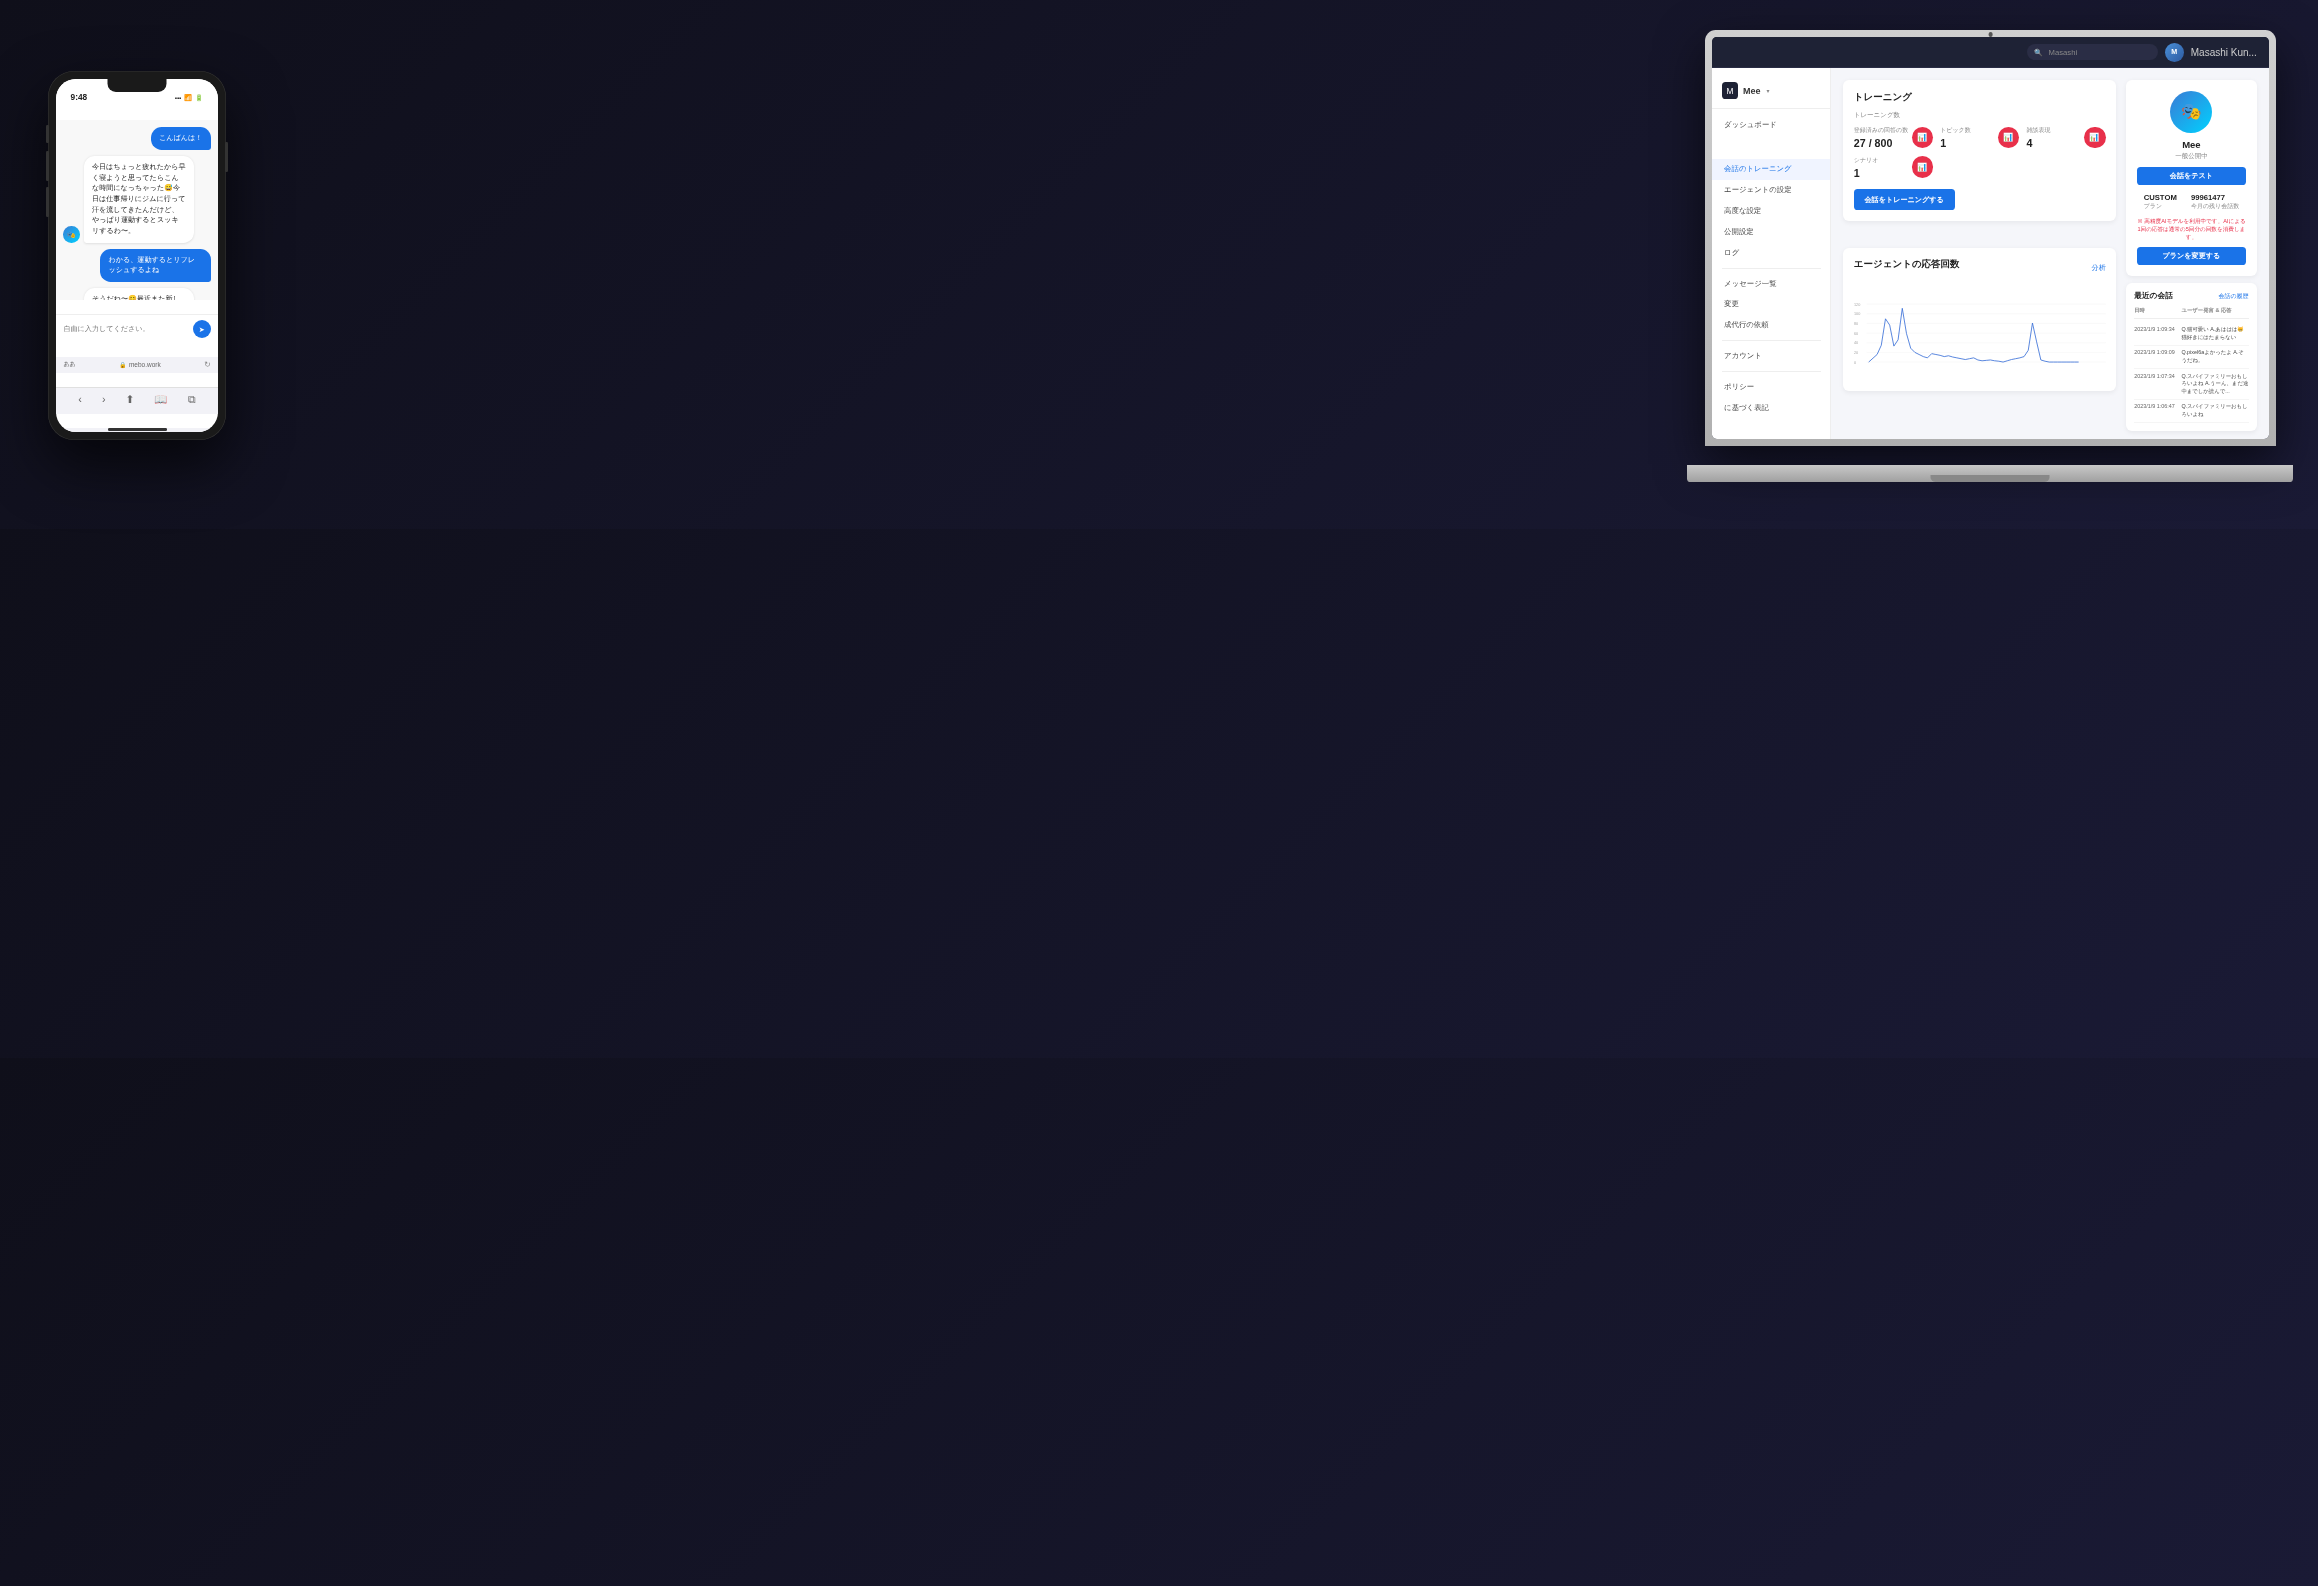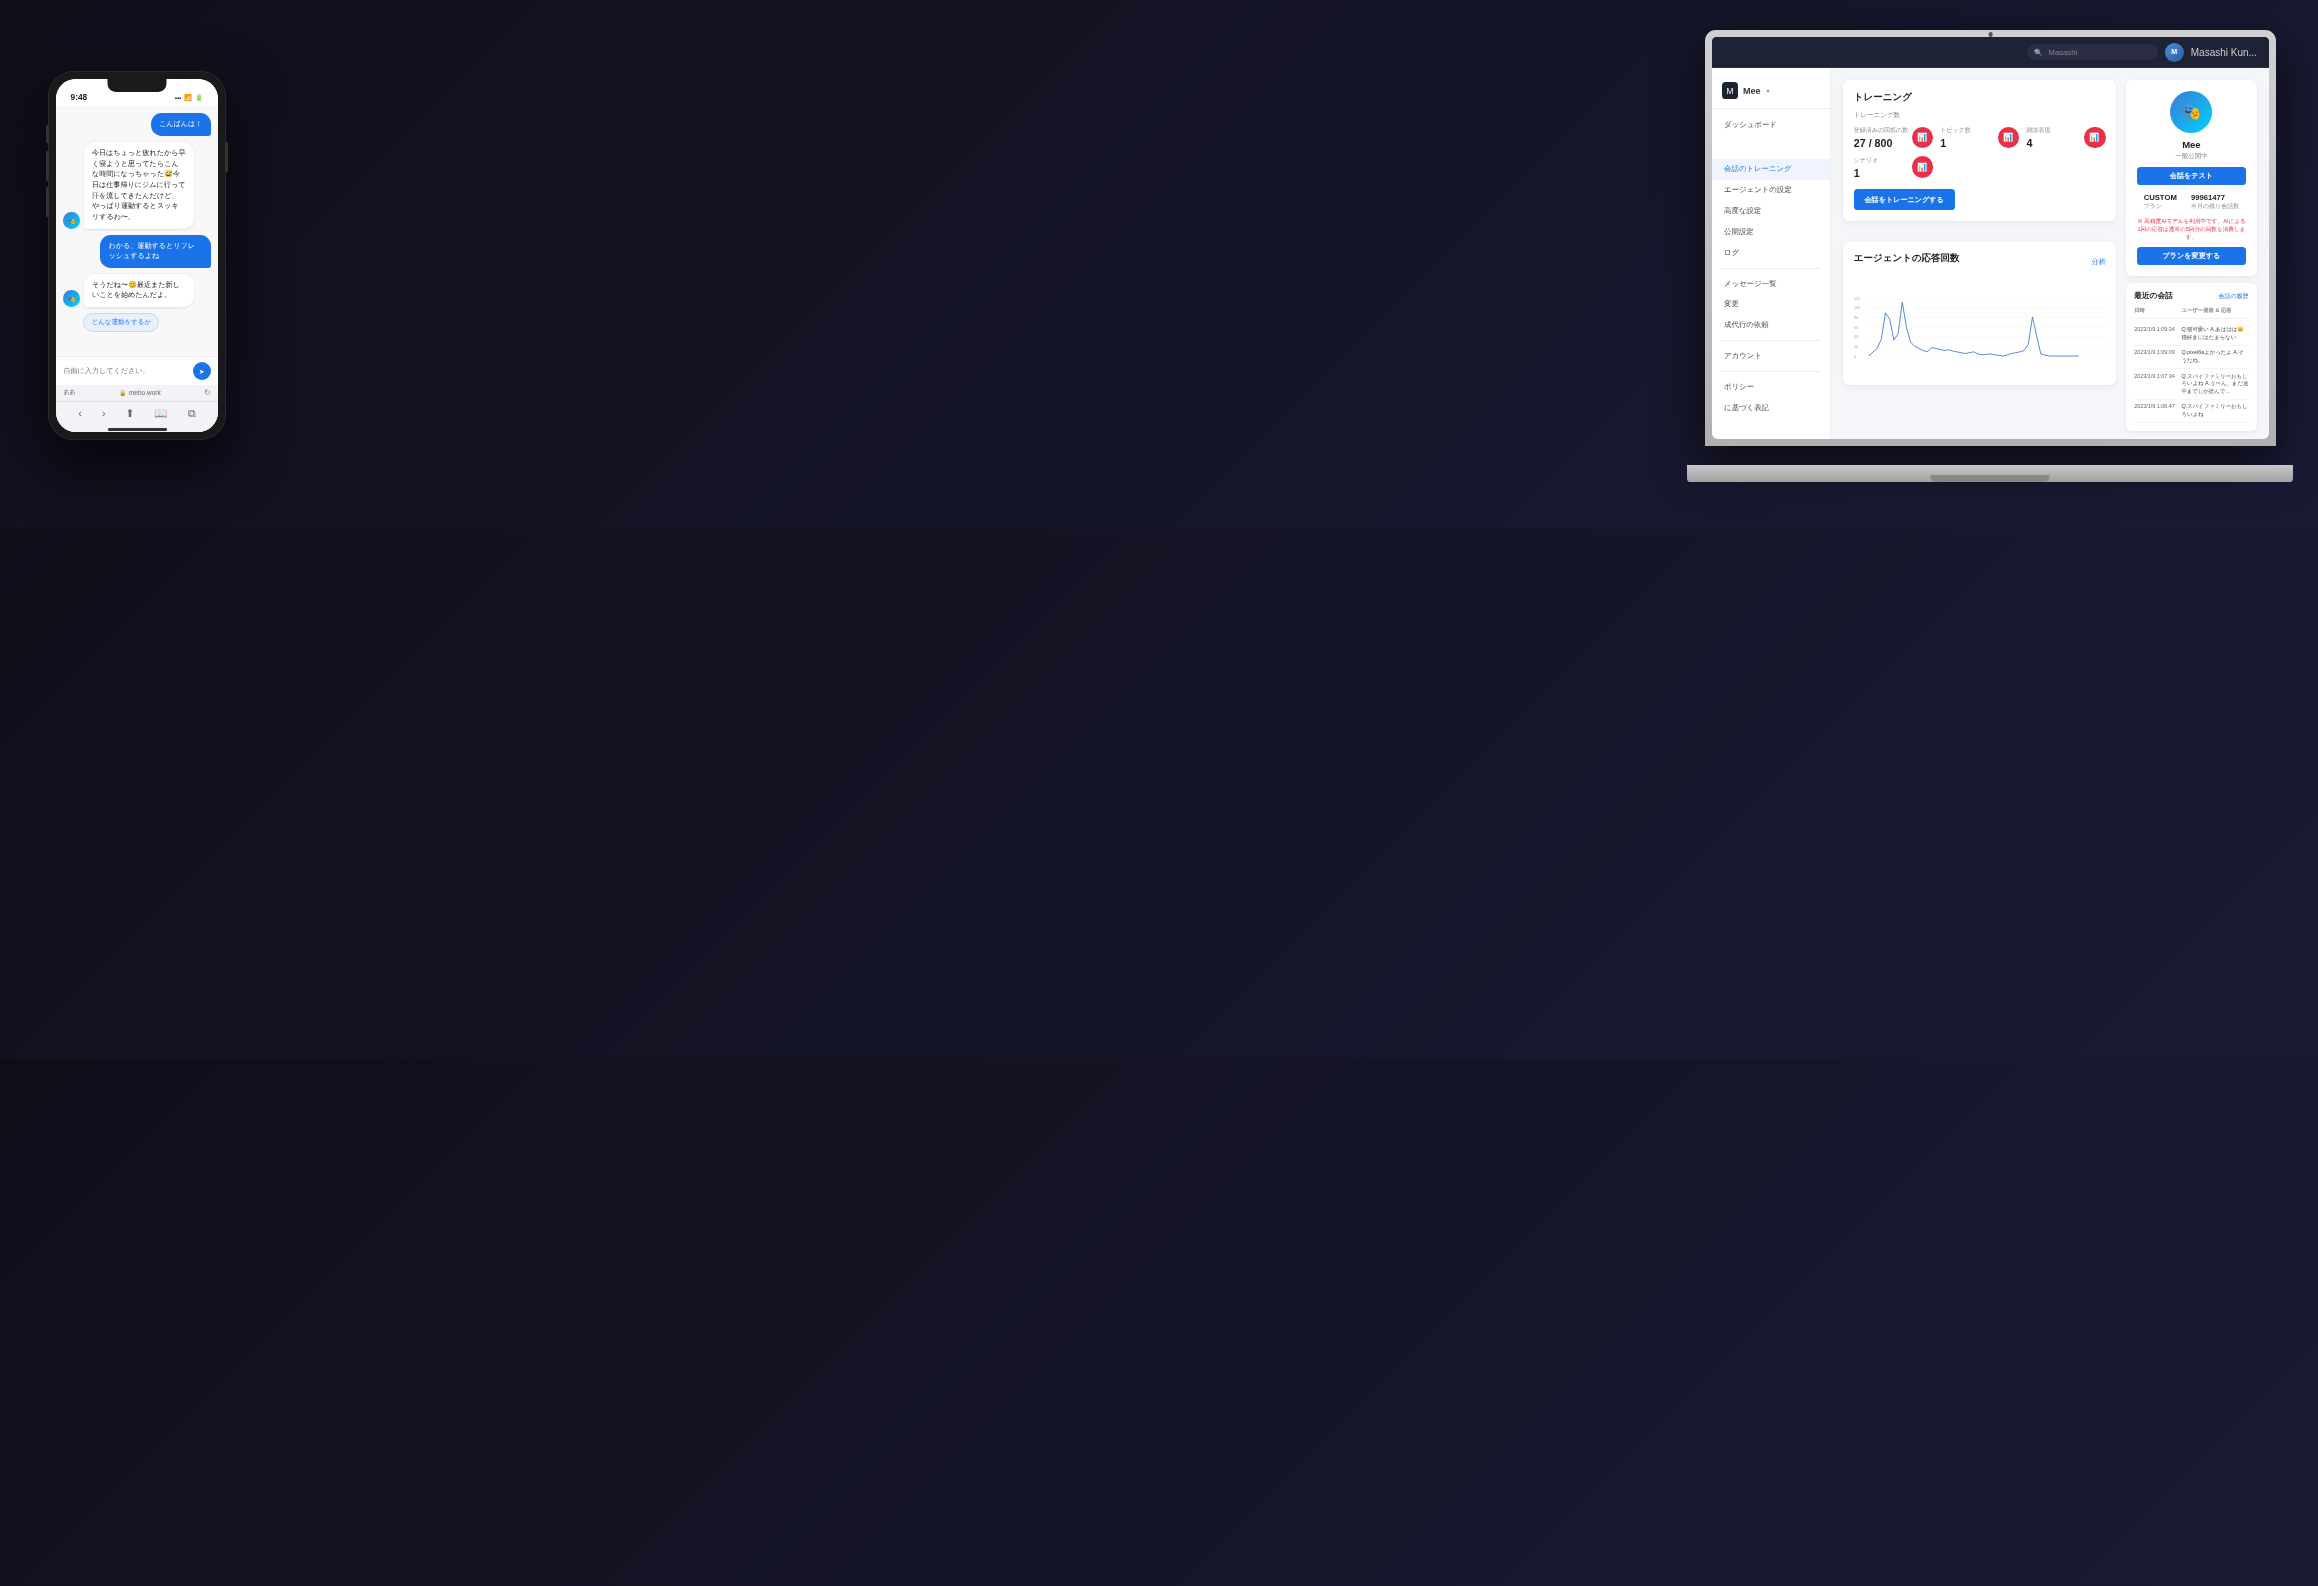--- a/index.html
+++ b/index.html
@@ -191,21 +191,21 @@
       overflow-y: auto;
       padding: 12px;
       display: flex;
       gap: 9.5px;
     }
 
     .dashboard-left {
       flex: 1;
       display: flex;
       flex-direction: column;
-      gap: 21px;
+      gap: 27px;
     }
     .dashboard-right {
       width: 131px;
       display: flex;
       flex-direction: column;
       gap: 7.1px;
     }
 
     
     .card {
@@ -454,20 +454,21 @@
       position: relative;
     }
     .phone-screen {
       width: 100%;
       height: 100%;
       background: #fff;
       border-radius: 20px;
       overflow: hidden;
       display: flex;
       flex-direction: column;
+      gap: 14px;
     }
     .phone-notch {
       position: absolute;
       top: 8.3px;
       left: 50%;
       transform: translateX(-50%);
       width: 59px;
       height: 13px;
       background: #1a1a1a;
       border-radius: 0 0 8.3px 8.3px;

